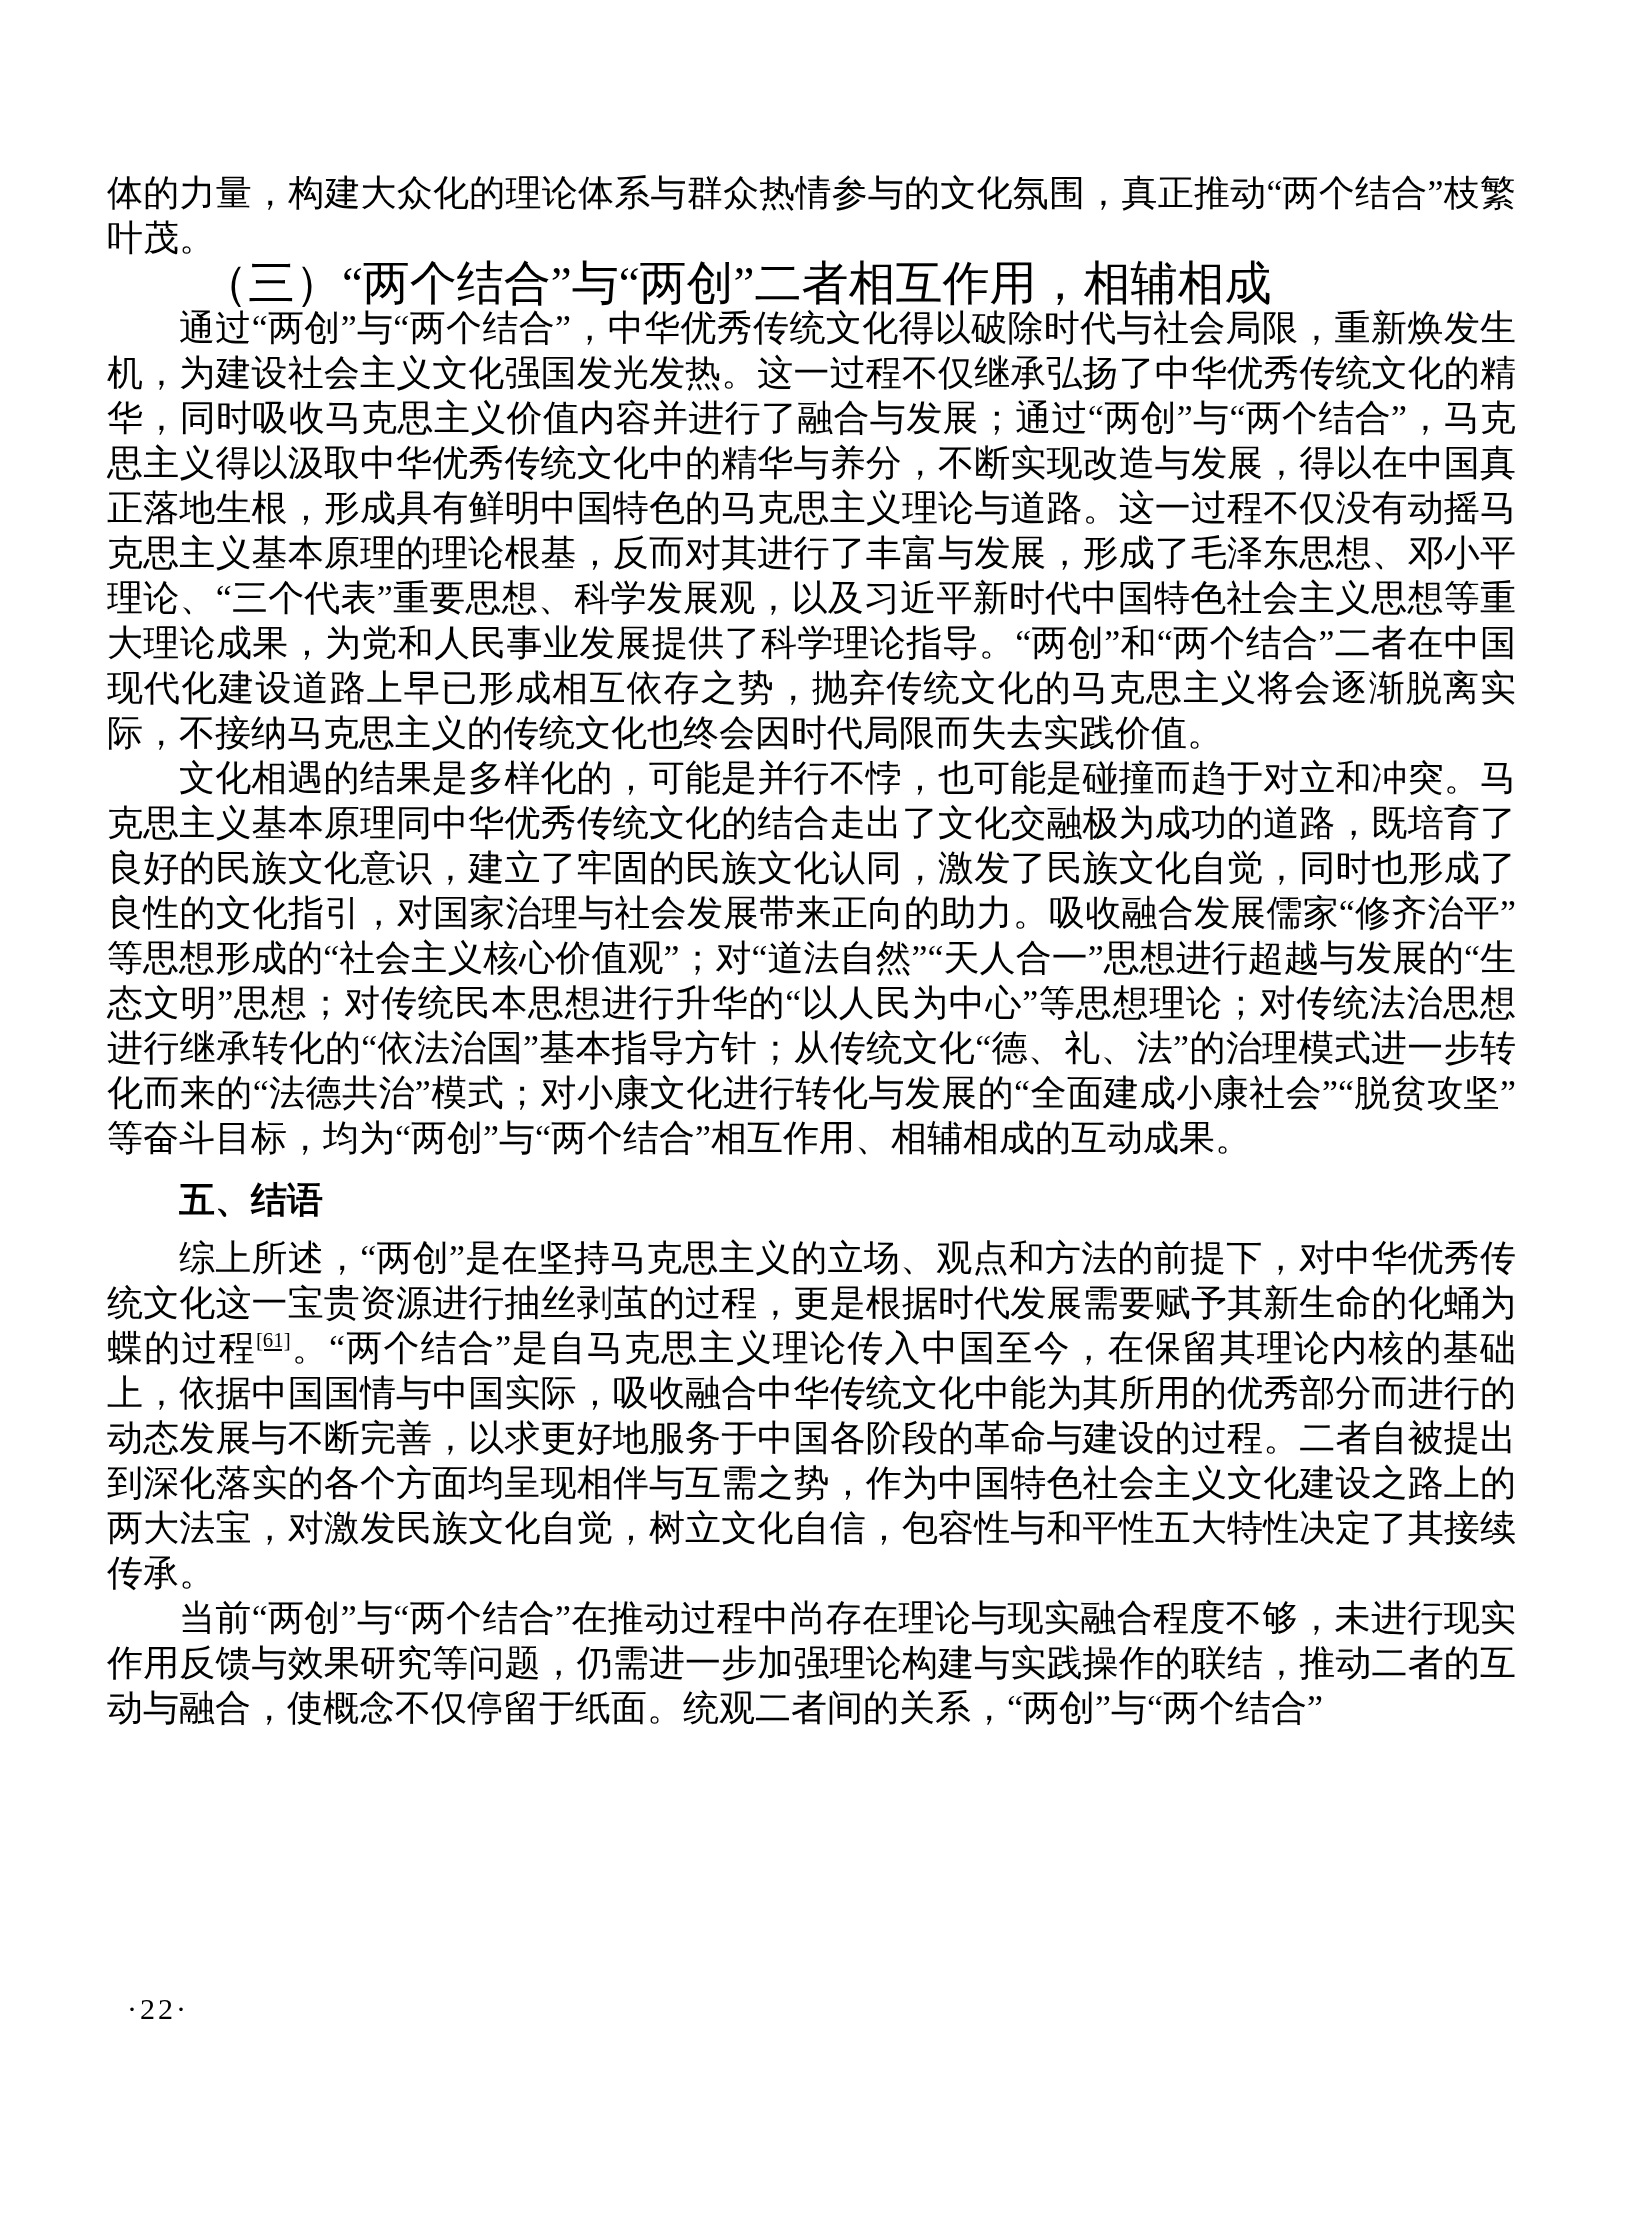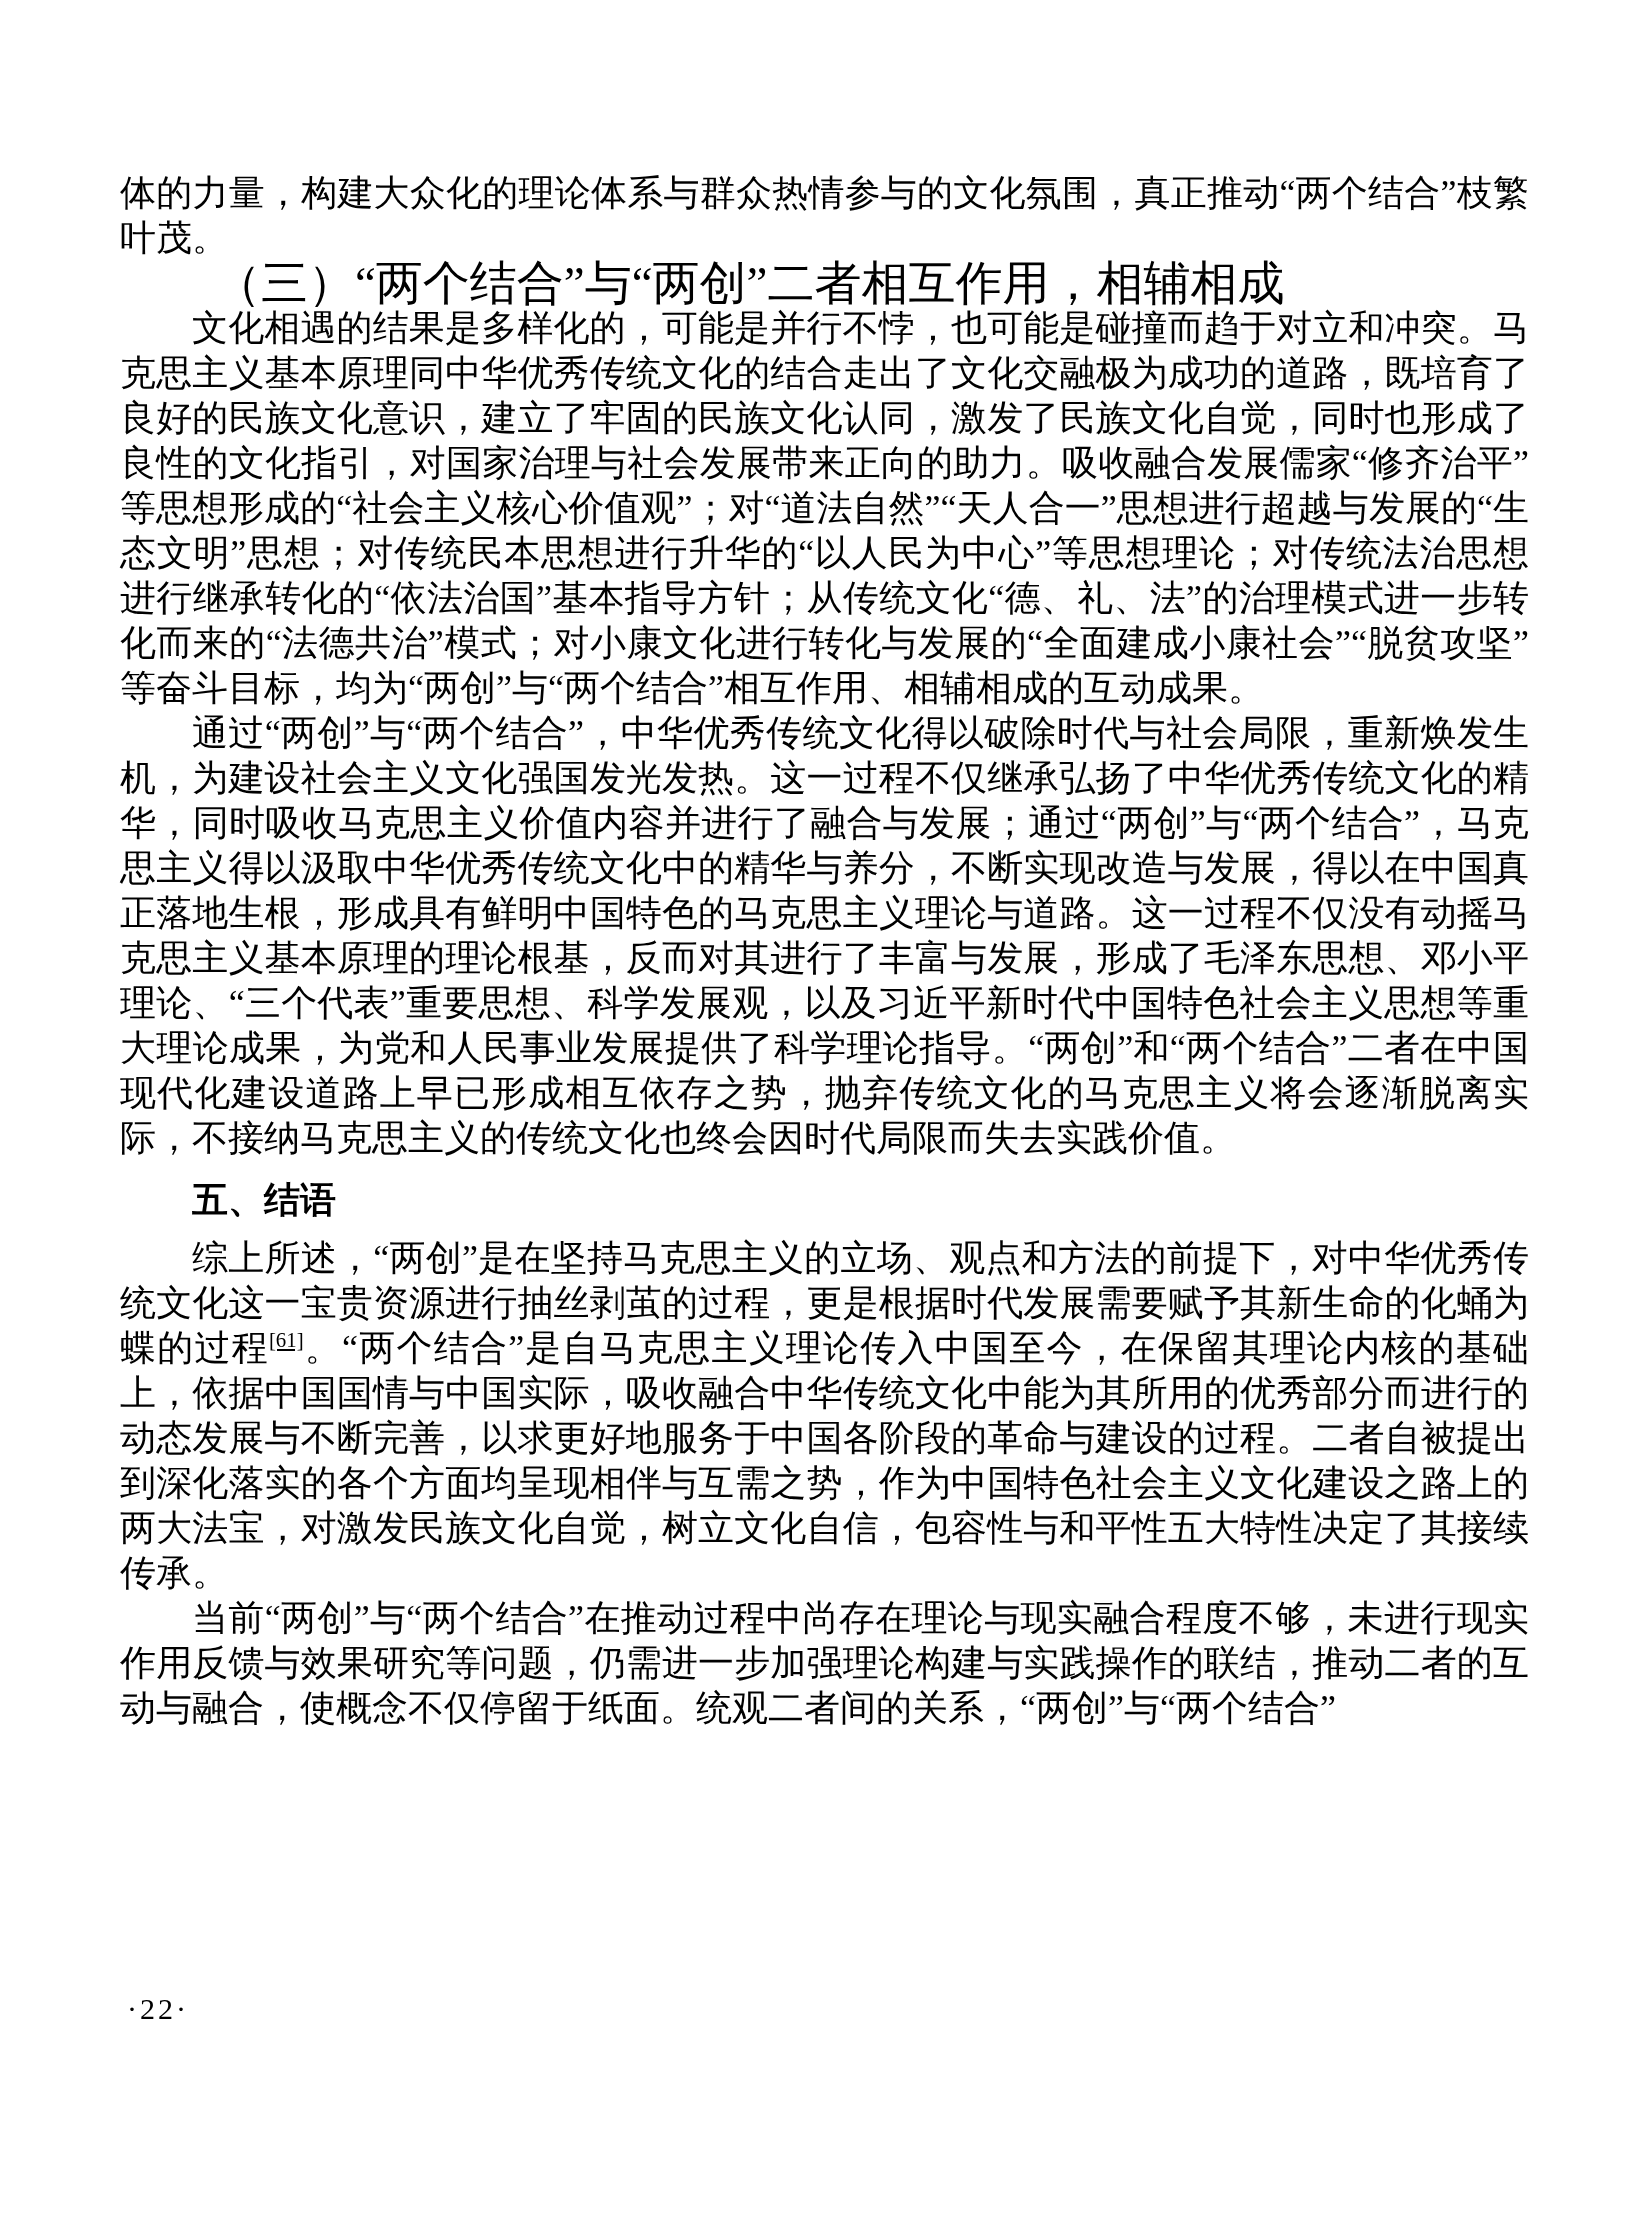--- a/index.html
+++ b/index.html
@@ -11,21 +11,21 @@
     position: relative;
     width: 1645px;
     height: 2233px;
     background: #ffffff;
     color: #000000;
     font-family: "Liberation Serif", "DejaVu Serif", serif;
     overflow: hidden;
   }
   .content {
     position: absolute;
-    left: 120px;
+    left: 107px;
     top: 171px;
     width: 1409px;
     font-size: 36px;
     line-height: 45px;
     text-align: justify;
   }
   .content p {
     margin: 0;
     text-indent: 2em;
   }
@@ -65,23 +65,23 @@
 </head>
 <body>
 
 <div class="page">
   <div class="content">
 
     <p class="continuation">体的力量，构建大众化的理论体系与群众热情参与的文化氛围，真正推动“两个结合”枝繁叶茂。</p>
 
     <h3 class="subsection-heading">（三）“两个结合”与“两创”二者相互作用，相辅相成</h3>
 
+    <p>通过“两创”与“两个结合”，中华优秀传统文化得以破除时代与社会局限，重新焕发生机，为建设社会主义文化强国发光发热。这一过程不仅继承弘扬了中华优秀传统文化的精华，同时吸收马克思主义价值内容并进行了融合与发展；通过“两创”与“两个结合”，马克思主义得以汲取中华优秀传统文化中的精华与养分，不断实现改造与发展，得以在中国真正落地生根，形成具有鲜明中国特色的马克思主义理论与道路。这一过程不仅没有动摇马克思主义基本原理的理论根基，反而对其进行了丰富与发展，形成了毛泽东思想、邓小平理论、“三个代表”重要思想、科学发展观，以及习近平新时代中国特色社会主义思想等重大理论成果，为党和人民事业发展提供了科学理论指导。“两创”和“两个结合”二者在中国现代化建设道路上早已形成相互依存之势，抛弃传统文化的马克思主义将会逐渐脱离实际，不接纳马克思主义的传统文化也终会因时代局限而失去实践价值。</p>
+
     <p>文化相遇的结果是多样化的，可能是并行不悖，也可能是碰撞而趋于对立和冲突。马克思主义基本原理同中华优秀传统文化的结合走出了文化交融极为成功的道路，既培育了良好的民族文化意识，建立了牢固的民族文化认同，激发了民族文化自觉，同时也形成了良性的文化指引，对国家治理与社会发展带来正向的助力。吸收融合发展儒家“修齐治平”等思想形成的“社会主义核心价值观”；对“道法自然”“天人合一”思想进行超越与发展的“生态文明”思想；对传统民本思想进行升华的“以人民为中心”等思想理论；对传统法治思想进行继承转化的“依法治国”基本指导方针；从传统文化“德、礼、法”的治理模式进一步转化而来的“法德共治”模式；对小康文化进行转化与发展的“全面建成小康社会”“脱贫攻坚”等奋斗目标，均为“两创”与“两个结合”相互作用、相辅相成的互动成果。</p>
-
-    <p>通过“两创”与“两个结合”，中华优秀传统文化得以破除时代与社会局限，重新焕发生机，为建设社会主义文化强国发光发热。这一过程不仅继承弘扬了中华优秀传统文化的精华，同时吸收马克思主义价值内容并进行了融合与发展；通过“两创”与“两个结合”，马克思主义得以汲取中华优秀传统文化中的精华与养分，不断实现改造与发展，得以在中国真正落地生根，形成具有鲜明中国特色的马克思主义理论与道路。这一过程不仅没有动摇马克思主义基本原理的理论根基，反而对其进行了丰富与发展，形成了毛泽东思想、邓小平理论、“三个代表”重要思想、科学发展观，以及习近平新时代中国特色社会主义思想等重大理论成果，为党和人民事业发展提供了科学理论指导。“两创”和“两个结合”二者在中国现代化建设道路上早已形成相互依存之势，抛弃传统文化的马克思主义将会逐渐脱离实际，不接纳马克思主义的传统文化也终会因时代局限而失去实践价值。</p>
 
     <h2 class="section-heading">五、结语</h2>
 
 
     <p><span>综上所述，“两创”是在坚持马克思主义的立场、观点和方法的前提下，对中华优秀传统文化这一宝贵资源进行抽丝剥茧的过程，更是根据时代发展需要赋予其新生命的化蛹为蝶的过程</span><sup class="footnote">[61]</sup><span>。“两个结合”是自马克思主义理论传入中国至今，在保留其理论内核的基础上，依据中国国情与中国实际，吸收融合中华传统文化中能为其所用的优秀部分而进行的动态发展与不断完善，以求更好地服务于中国各阶段的革命与建设的过程。二者自被提出到深化落实的各个方面均呈现相伴与互需之势，作为中国特色社会主义文化建设之路上的两大法宝，对激发民族文化自觉，树立文化自信，包容性与和平性五大特性决定了其接续传承。</span></p>
 
     <p>当前“两创”与“两个结合”在推动过程中尚存在理论与现实融合程度不够，未进行现实作用反馈与效果研究等问题，仍需进一步加强理论构建与实践操作的联结，推动二者的互动与融合，使概念不仅停留于纸面。统观二者间的关系，“两创”与“两个结合”</p>
 
   </div>
 

